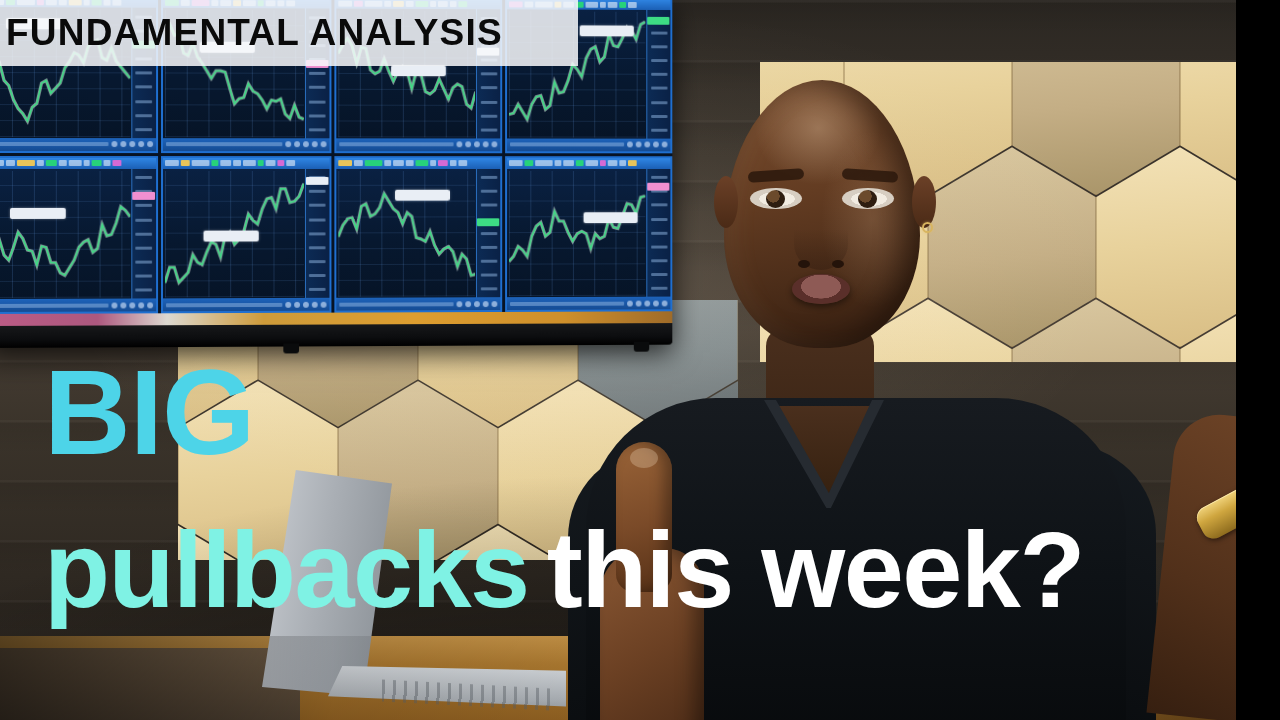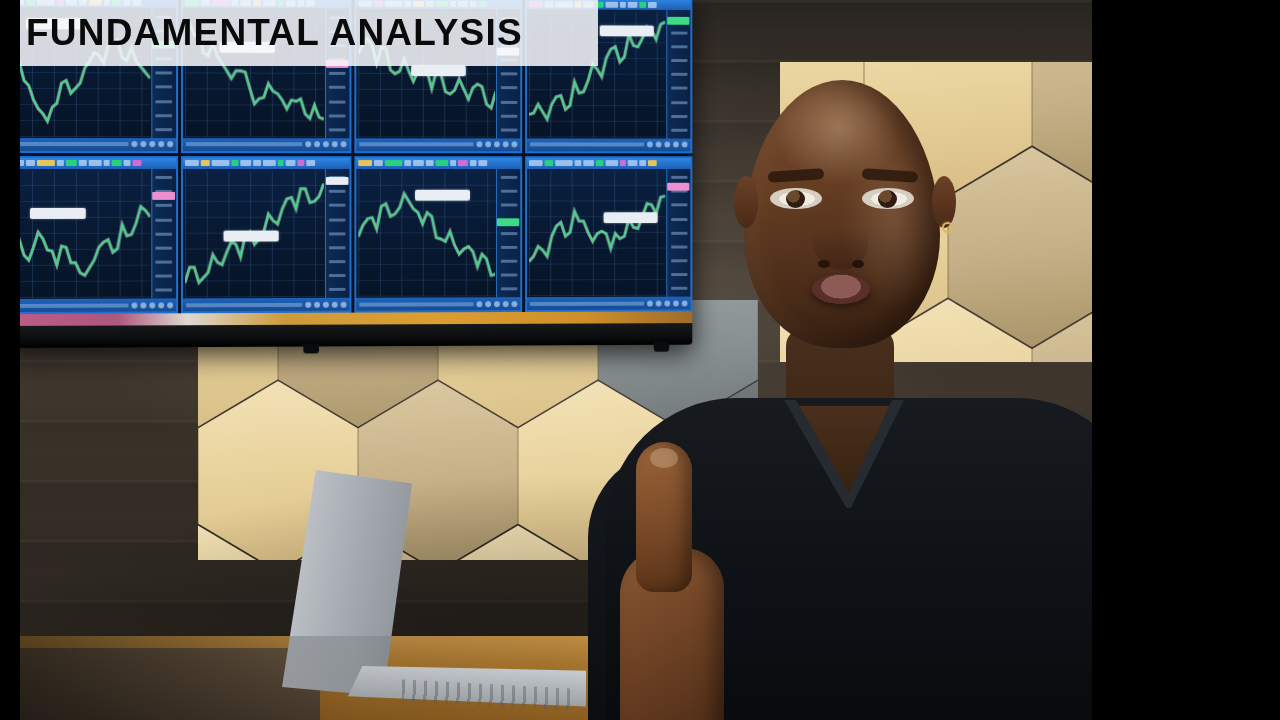--- a/index.html
+++ b/index.html
@@ -6,24 +6,23 @@
   * { margin:0; padding:0; box-sizing:border-box; }
   html, body {
     width:1280px; height:720px;
     background:#000;
     font-family:"Liberation Sans", sans-serif;
     overflow:hidden;
   }
 
   #stage {
     position:relative;
-    width:1072px; height:720px;
+    width:1236px; height:720px;
     overflow:hidden;
     background:#120f0c;
-    margin-left:20px;
   }
 
   
   .room {
     position:absolute; inset:0;
     background:
       linear-gradient(180deg,#2b2722 0%, #3a332b 22%, #4a4036 42%, #3a332a 60%, #241f1a 100%);
   }
   
   .planks {
@@ -797,14 +796,22 @@
     </div>
   </div>
   <div class="armR"></div>
   <div class="watch"></div>
 
   <div class="banner-fa">
     <div class="txt">FUNDAMENTAL ANALYSIS</div>
   </div>
 
 
+  <div class="headline">
+    <div class="hl-line1">
+      <span id="hlW1" style="color: rgb(77, 212, 232);">BIG</span>
+    </div>
+    <div class="hl-line2">
+      <span id="hlW2" style="color: rgb(127, 242, 228);">pullbacks</span><span class="w2" id="hlW3" style="color: rgb(255, 255, 255);">this week?</span>
+    </div>
+  </div>
 
 </div>
 
 </body></html>

